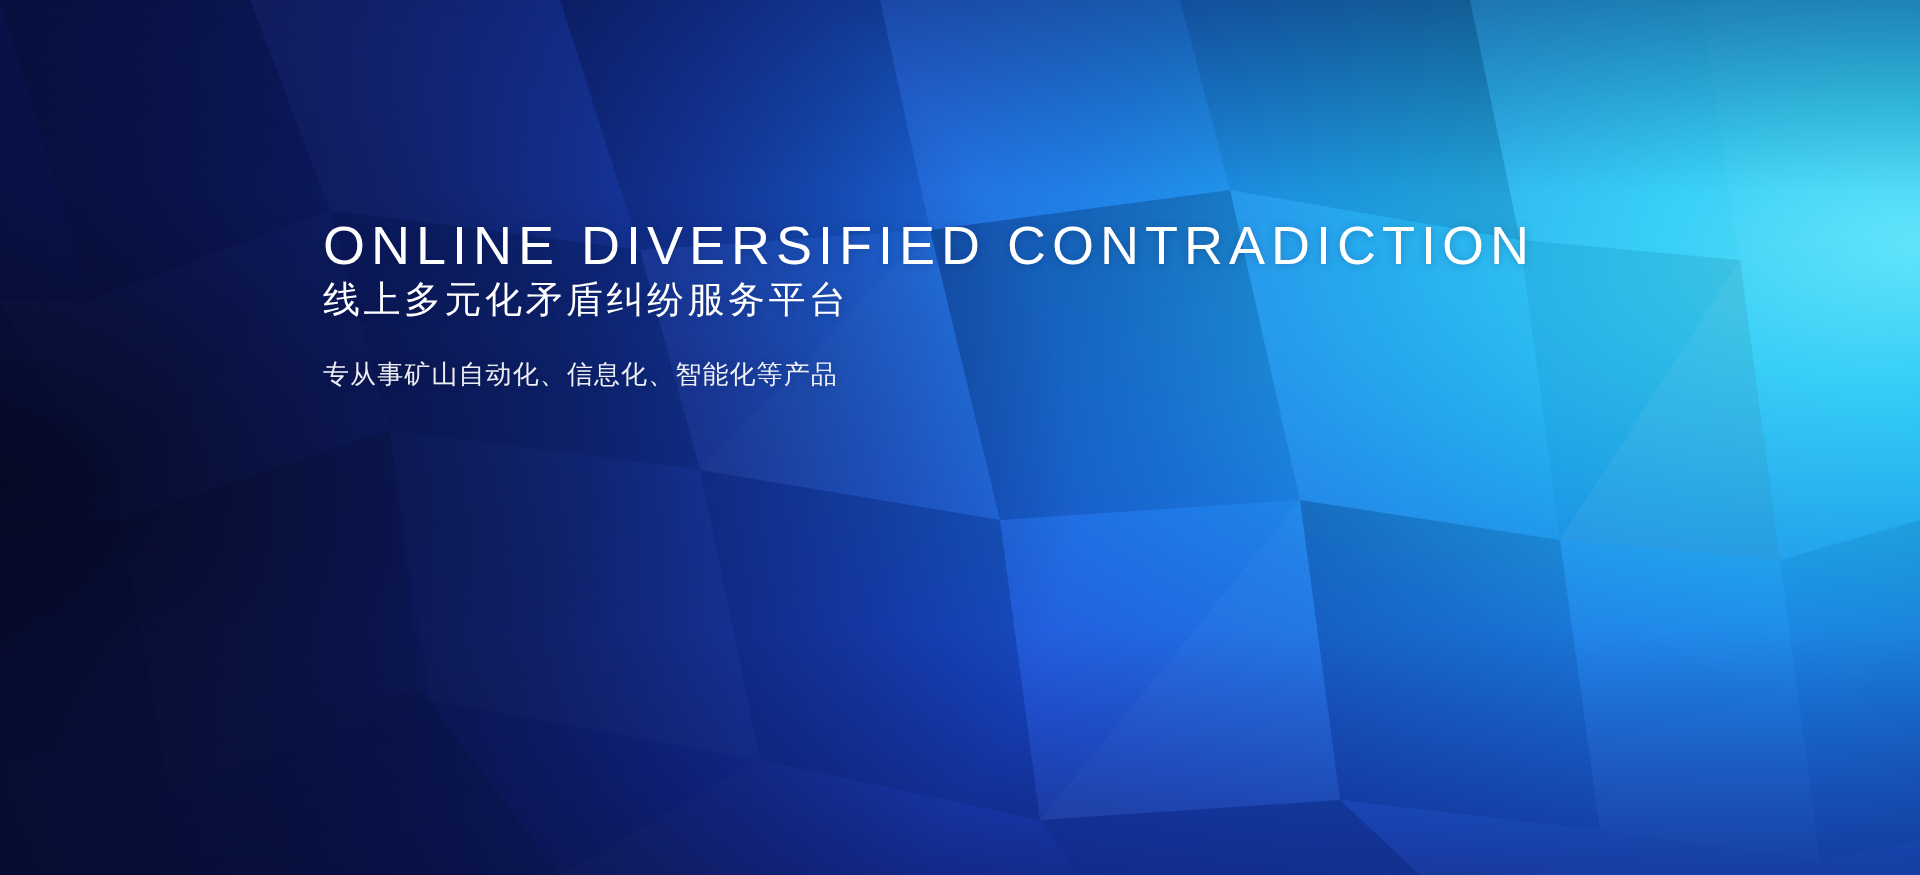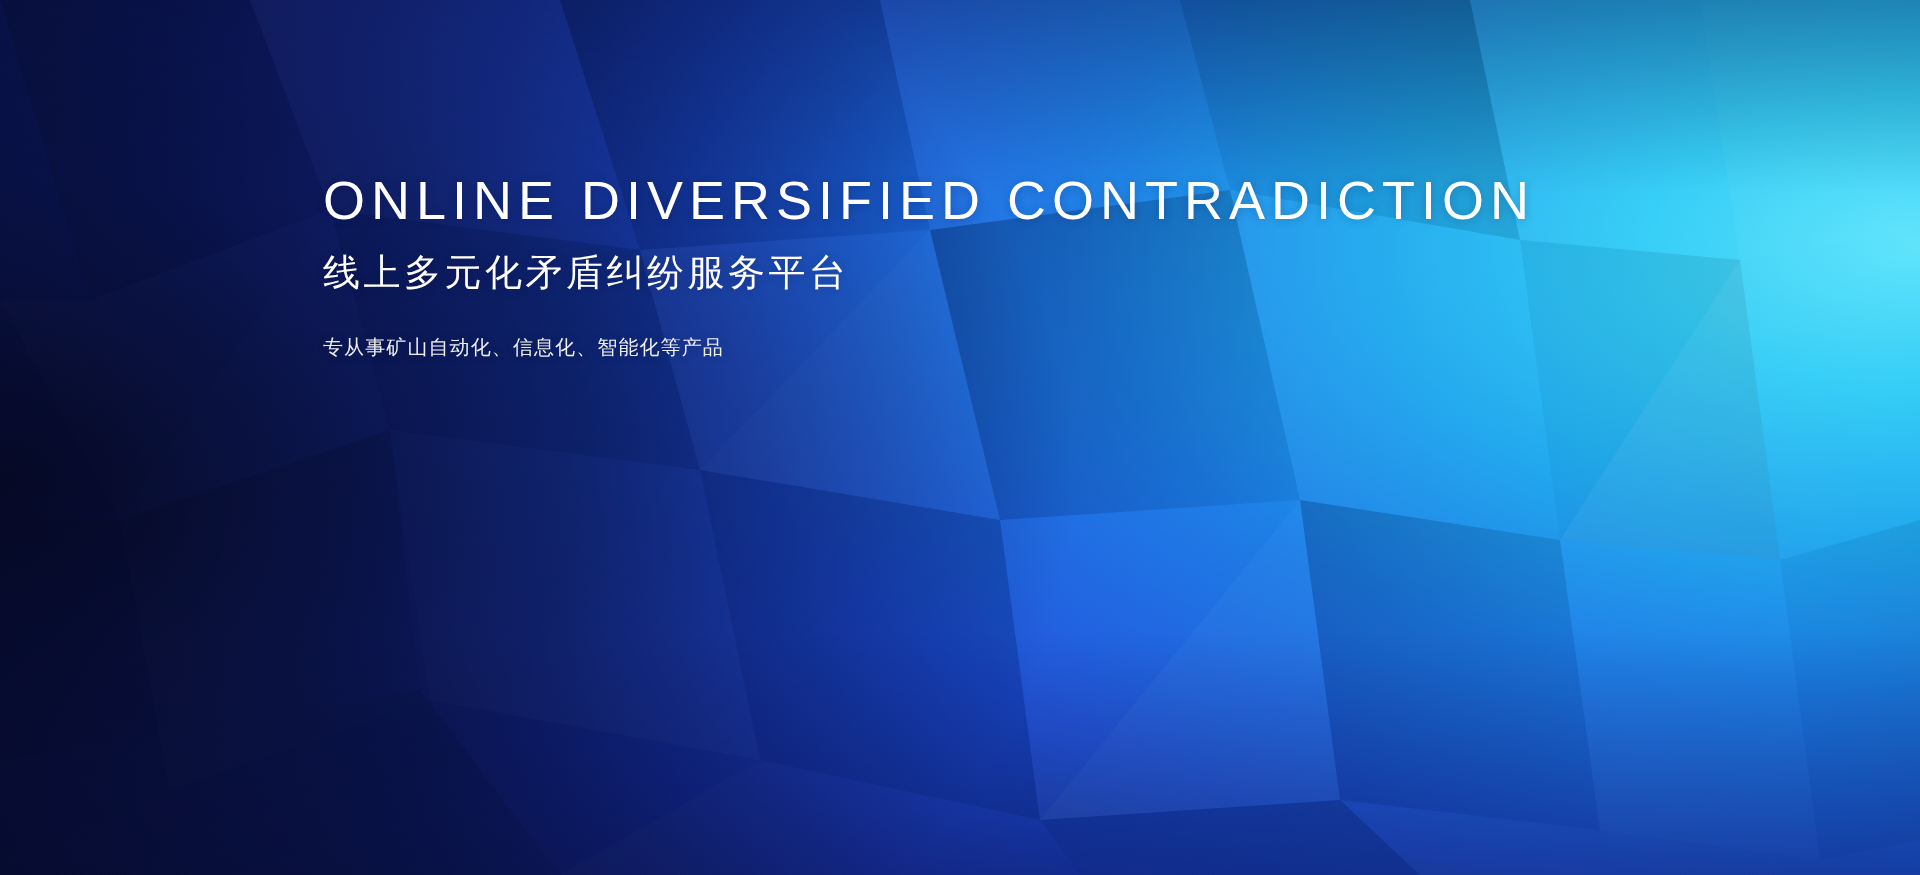--- a/index.html
+++ b/index.html
@@ -50,40 +50,39 @@
 
   .headline{
     color:#ffffff;
     font-size:54px;
     line-height:64px;
     font-weight:400;
     letter-spacing:6.0px;
     white-space:nowrap;
     text-shadow:0 1px 10px rgba(0,10,50,.22);
   }
-  .headline .hl-line{ display:block; }
+  .headline .hl-line{ display:block;margin-top:45px; }
 
   .subtitle{
-    margin-top:18px;
     color:#ffffff;
     font-size:37px;
     line-height:46px;
     font-weight:300;
     letter-spacing:3.5px;
     white-space:nowrap;
     text-shadow:0 1px 10px rgba(0,10,50,.22);
   }
 
   .body-copy{
     margin-top:35px;
   }
   .body-copy .body-line{
     display:block;
     color:rgba(255,255,255,.93);
-    font-size:20px;
+    font-size:26px;
     line-height:33px;
     font-weight:300;
     letter-spacing:1.1px;
     white-space:nowrap;
     text-shadow:0 1px 8px rgba(0,10,50,.25);
   }
 </style>
 </head>
 <body>
 

